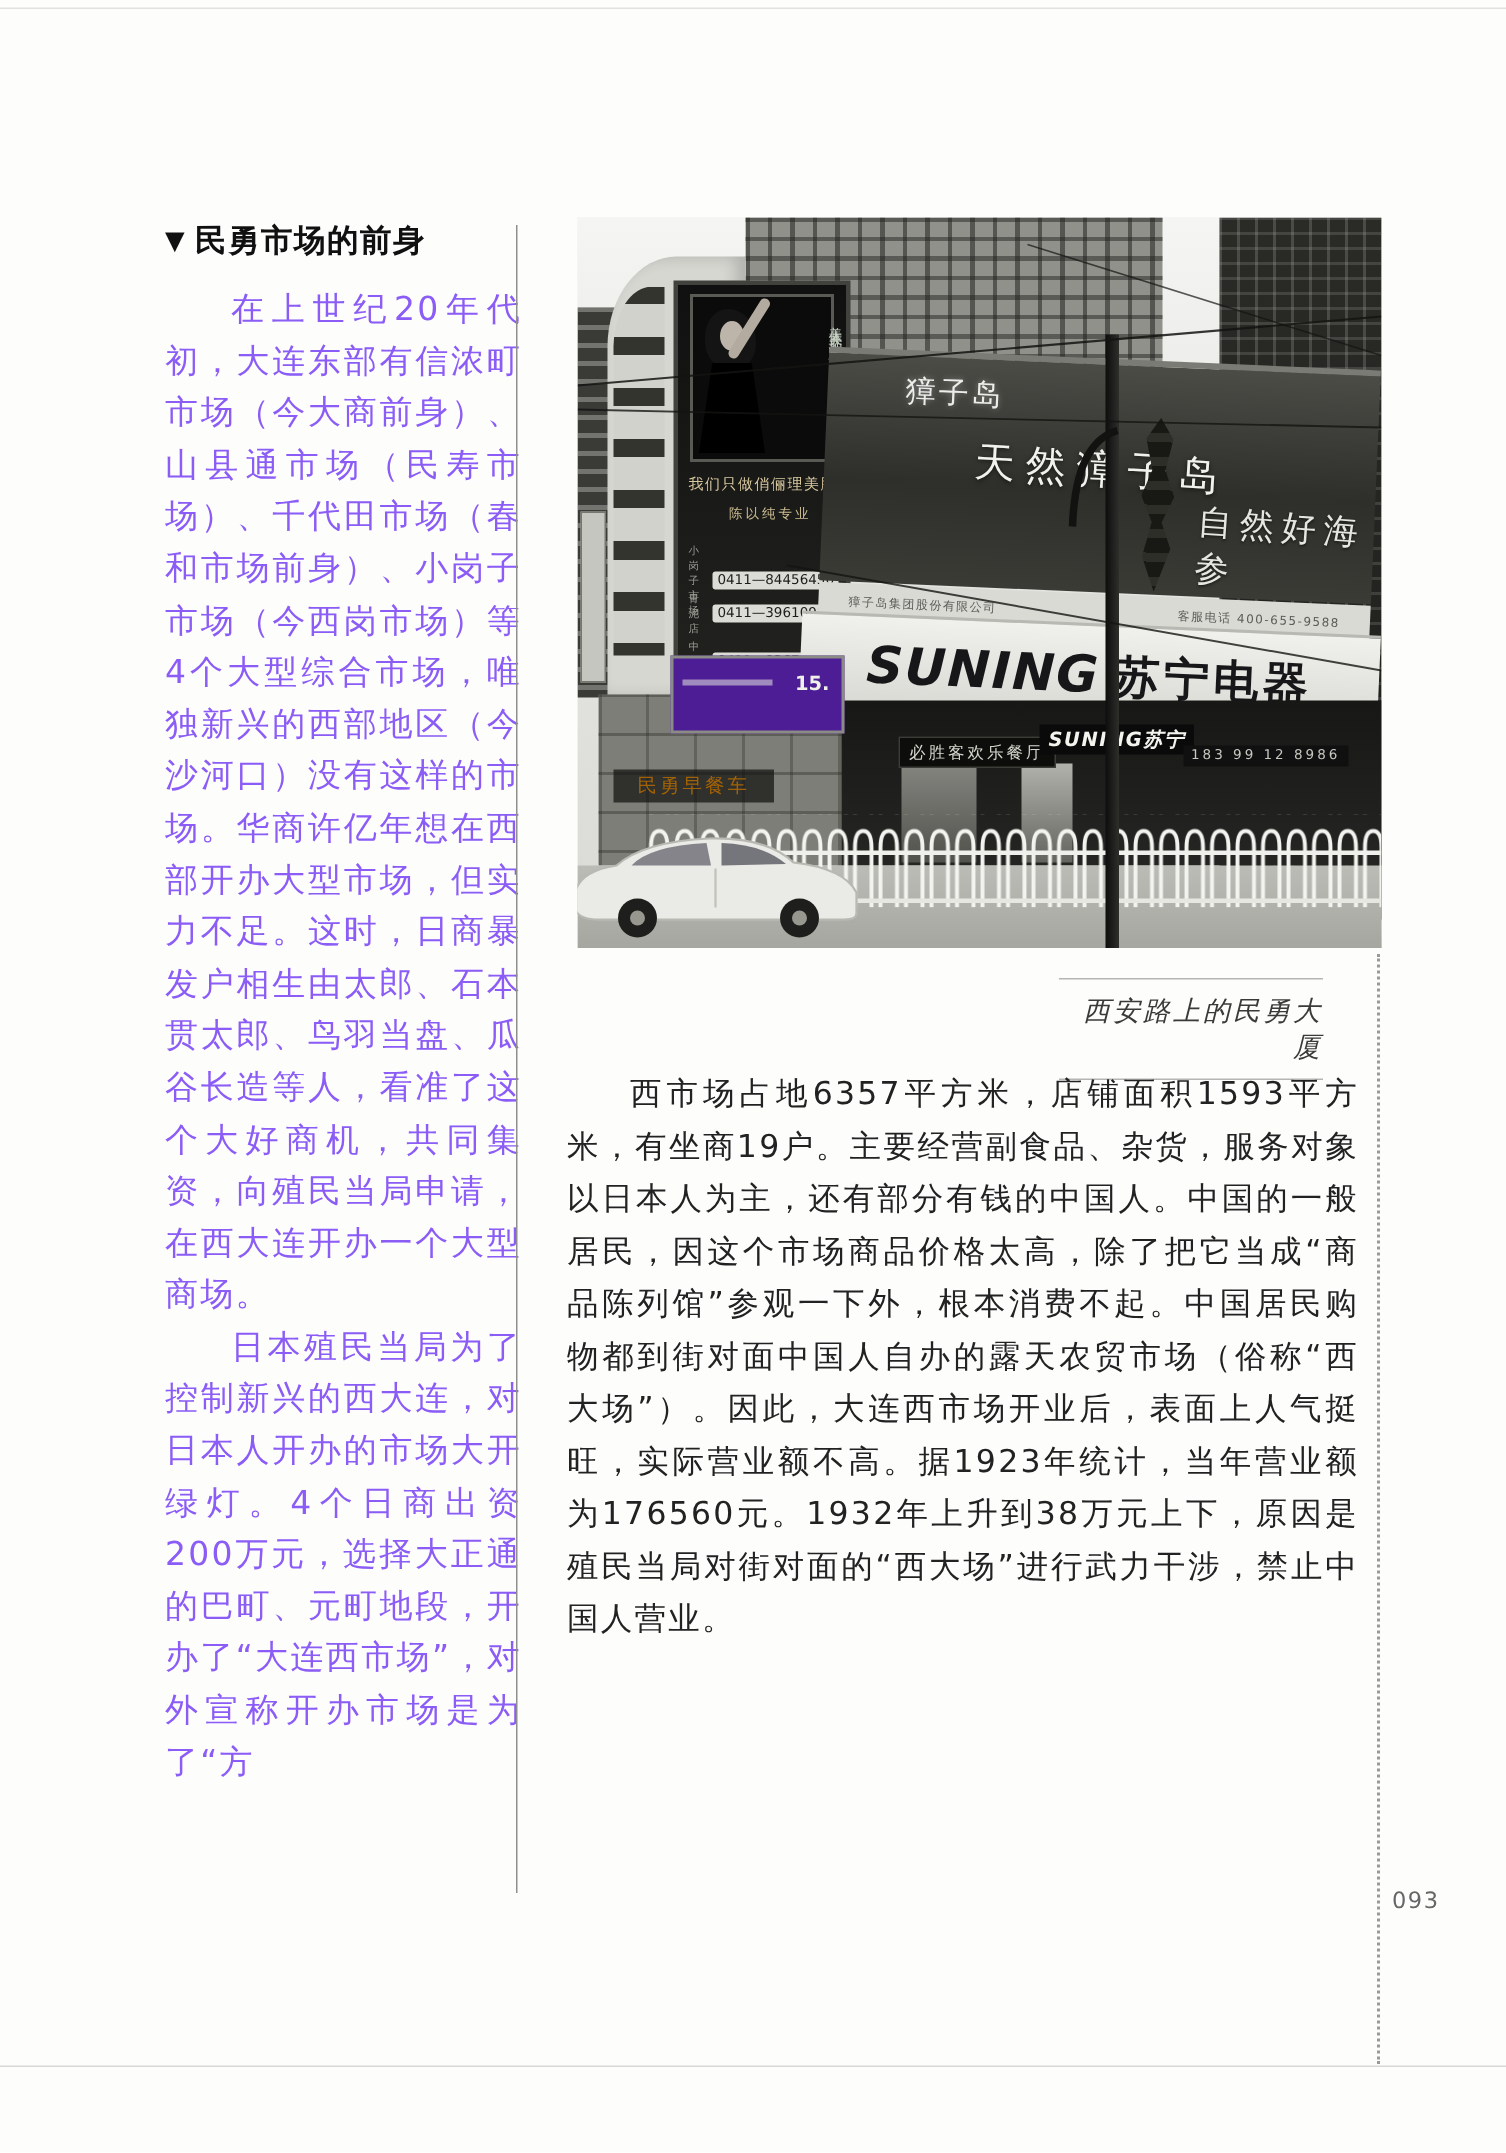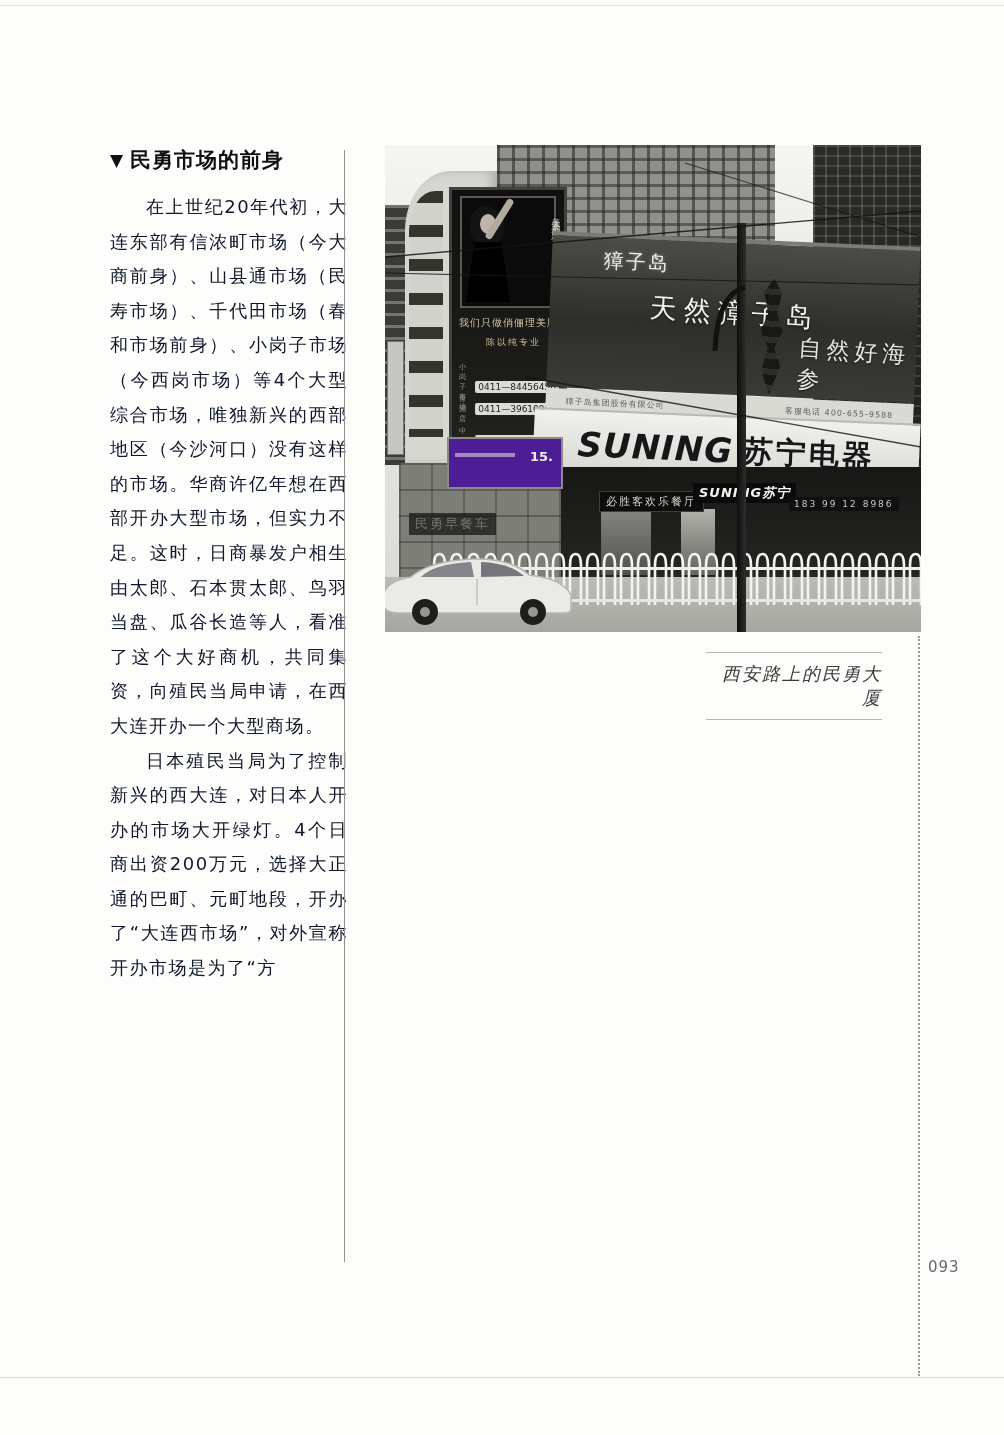--- a/index.html
+++ b/index.html
@@ -6,21 +6,21 @@
   .page{position:relative;width:1004px;height:1435px;background:#fdfdfc;overflow:hidden;
         font-family:"DejaVu Sans",sans-serif;color:#1f1f1f;}
   .rule{position:absolute;left:0;width:1004px;height:1px;background:#e2e2e0;}
   .top-rule{top:5px;}
   .bottom-rule{top:1377px;background:#d8d8d6;}
 
   
   .left-col{position:absolute;left:110px;top:146px;width:238px;}
   .heading{margin:0 0 16px 0;font-size:21px;font-weight:bold;color:#101010;letter-spacing:1px;}
   .heading .tri{font-size:17px;margin-right:6px;position:relative;top:-1px;}
-  .lp{margin:0;font-size:18px;line-height:34.6px;letter-spacing:1.5px;color:#0f172a;
+  .lp{margin:0;font-size:22px;line-height:34.6px;letter-spacing:1.5px;color:#8b5cf6;
       text-align:justify;text-justify:inter-character;text-indent:2em;}
   .divider{position:absolute;left:344px;top:150px;width:1px;height:1112px;background:#8f8f8d;}
 
   
   .photo{position:absolute;left:385px;top:145px;width:536px;height:487px;margin:0;
          background:#efefec;overflow:hidden;box-shadow:inset 0 0 18px rgba(0,0,0,.25);}
   .photo *{position:absolute;}
   .sky{left:0;top:0;right:0;bottom:0;background:linear-gradient(#f5f5f3,#e7e7e4 35%,#d9d9d6);}
   .bg-center{left:112px;top:0;width:278px;height:150px;
      background:repeating-linear-gradient(90deg,rgba(35,35,32,.55) 0 3px,transparent 3px 15px),
@@ -84,22 +84,22 @@
   .su-latin{font-size:34px;font-style:italic;letter-spacing:1px;}
   .su-cn{font-size:30px;letter-spacing:3px;}
 
   
   .storefront{left:176px;top:322px;width:360px;height:110px;background:linear-gradient(#171715,#252523);}
   .door{top:42px;width:34px;height:66px;background:linear-gradient(#b2b2ac,#64645e);}
   .d1{left:120px;} .d2{left:40px;width:50px;opacity:.7;}
   .price-bb{left:62px;top:292px;width:112px;height:48px;background:#4c1d95;border:2px solid #8b8b85;}
   .price-bb .p15{right:8px;top:10px;font-size:13px;color:#f0f0ea;font-weight:bold;}
   .price-bb .pline{left:6px;top:14px;width:60px;height:4px;background:rgba(230,230,225,.55);}
-  .breakfast{left:24px;top:368px;padding:2px 6px;background:rgba(18,18,16,.72);
-     font-size:13px;color:#737373;letter-spacing:2px;}
+  .breakfast{left:24px;top:368px;padding:2px 16px;background:rgba(18,18,16,.72);
+     font-size:13px;color:#a16207;letter-spacing:2px;}
   .pizza{left:214px;top:346px;padding:2px 6px;background:#0d0d0b;color:#d6d6cf;
      font-size:11px;letter-spacing:2px;border:1px solid #3c3c38;}
   .su-store{left:308px;top:338px;padding:1px 6px;background:#0a0a0a;color:#f4f4ef;
      font-size:13px;font-weight:bold;font-style:italic;letter-spacing:1px;}
   .right-sign{left:404px;top:352px;padding:2px 5px;background:#101010;color:#c8c8c1;
      font-size:9px;letter-spacing:2px;}
 
   
   .street{left:0;top:432px;width:536px;height:55px;background:linear-gradient(#bcbcb7,#a6a6a1);}
   .fence{left:46px;top:398px;width:490px;height:62px;}
@@ -237,18 +237,19 @@
       <line x1="140" y1="232" x2="536" y2="302" stroke="#141412" stroke-width="1.3" opacity="0.8"></line>
       <line x1="300" y1="18" x2="536" y2="92" stroke="#141412" stroke-width="1.1" opacity="0.7"></line>
     </svg>
   </figure>
 
   <div class="caption">
     <span>西安路上的民勇大厦</span>
   </div>
 
   <section class="main-col">
+    <p class="mp ind">西市场占地6357平方米，店铺面积1593平方米，有坐商19户。主要经营副食品、杂货，服务对象以日本人为主，还有部分有钱的中国人。中国的一般居民，因这个市场商品价格太高，除了把它当成“商品陈列馆”参观一下外，根本消费不起。中国居民购物都到街对面中国人自办的露天农贸市场（俗称“西大场”）。因此，大连西市场开业后，表面上人气挺旺，实际营业额不高。据1923年统计，当年营业额为176560元。1932年上升到38万元上下，原因是殖民当局对街对面的“西大场”进行武力干涉，禁止中国人营业。</p>
   </section>
 
   <div class="dotted"></div>
   <div class="pagenum">093</div>
   <div class="rule bottom-rule"></div>
 </div>
 
 </body></html>

